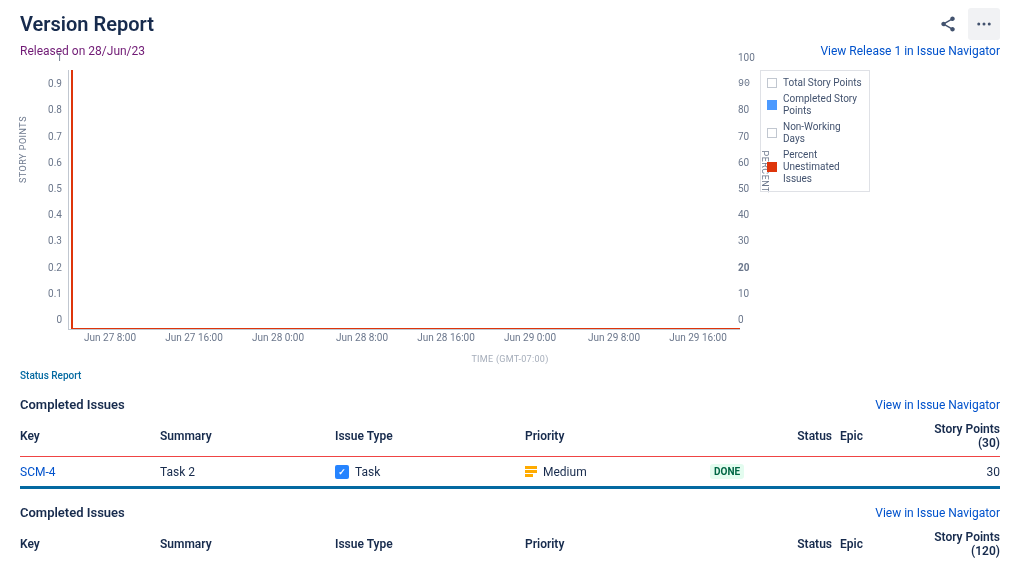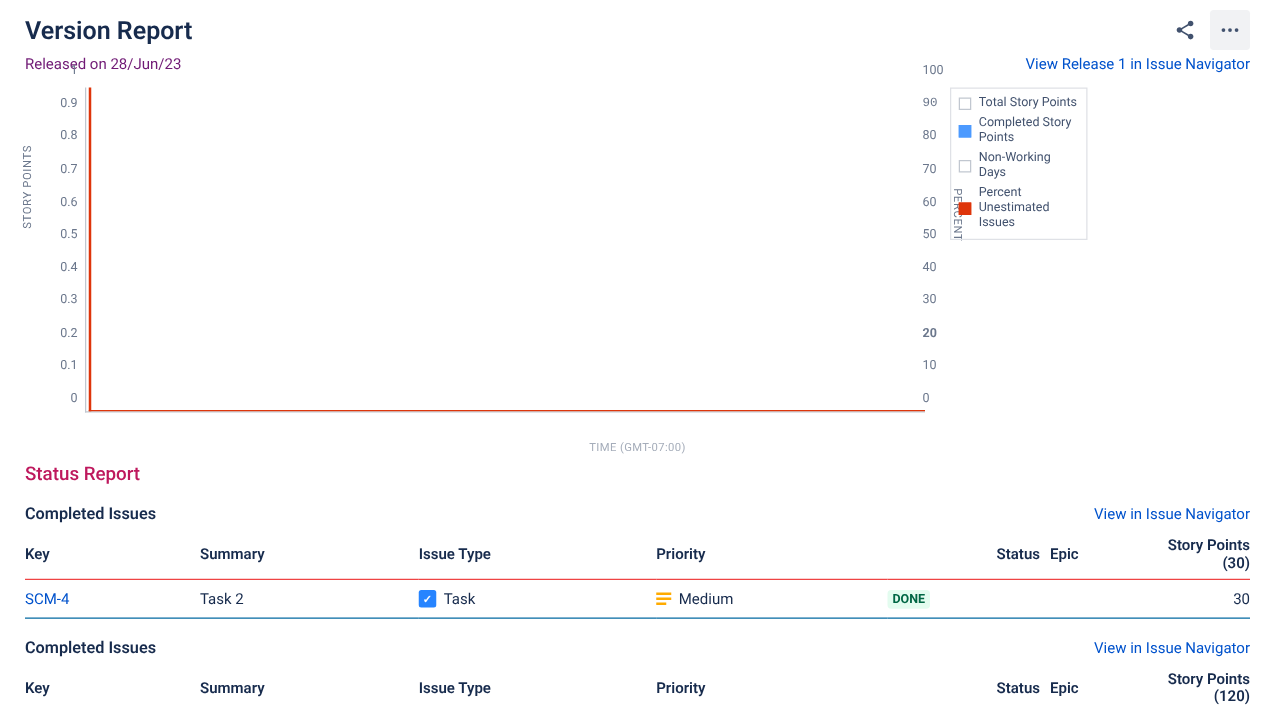--- a/index.html
+++ b/index.html
@@ -169,23 +169,23 @@
   .swatch {
     width: 10px; height: 10px; flex-shrink: 0;
     border: 1px solid #c1c7d0;
     background: #fff;
   }
   .swatch.blue { background: #4c9aff; border-color: #4c9aff;}
   .swatch.red  { background: #de350b; border-color: #de350b;}
 
   
   .section-title {
-    font-size: 15px;
+    font-size: 10px;
     font-weight: 500;
-    color: #be185d;
+    color: #0369a1;
     margin: 10px 0 14px 0;
   }
   .subsection-row {
     display: flex;
     justify-content: space-between;
     align-items: baseline;
     margin-top: 16px;
     margin-bottom: 4px;
   }
   .subsection-title {
@@ -202,21 +202,21 @@
   }
   thead th {
     text-align: left;
     font-weight: 600;
     color: #172b4d;
     border-bottom: 1px solid #ef4444;
     padding: 6px 8px 6px 0;
   }
   thead th:last-child { text-align: right; padding-right: 0;}
   tbody td {
-    border-bottom: 1px solid #0369a1;
+    border-bottom: 3px solid #0369a1;
     padding: 7px 8px 7px 0;
     color: #172b4d;
     vertical-align: middle;
   }
   tbody td:last-child { text-align: right; padding-right: 0;}
   .issue-key { color: #0052cc; cursor: pointer; }
   .cell-icon-text { display: flex; align-items: center; gap: 6px; }
   .type-icon {
     width: 14px; height: 14px; border-radius: 2px;
     display: inline-flex; align-items: center; justify-content: center;
@@ -303,20 +303,30 @@
       <span class="y2-tick" style="bottom: 60%;">60</span>
       <span class="y2-tick" style="bottom: 70%;">70</span>
       <span class="y2-tick" style="bottom: 80%;">80</span>
       <span class="y2-tick" style="bottom: 90%; font-family: Liberation Mono, monospace;">90</span>
       <span class="y2-tick" style="bottom: 100%;">100</span>
     </div>
   <div class="plot-area">
     <div class="red-line"></div>
     <div class="red-baseline"></div>
   </div>
+  <div class="x-ticks" id="xticks">
+      <span class="x-tick" style="left: 6.25%;">Jun 27 8:00</span>
+      <span class="x-tick" style="left: 18.75%;">Jun 27 16:00</span>
+      <span class="x-tick" style="left: 31.25%;">Jun 28 0:00</span>
+      <span class="x-tick" style="left: 43.75%;">Jun 28 8:00</span>
+      <span class="x-tick" style="left: 56.25%;">Jun 28 16:00</span>
+      <span class="x-tick" style="left: 68.75%;">Jun 29 0:00</span>
+      <span class="x-tick" style="left: 81.25%;">Jun 29 8:00</span>
+      <span class="x-tick" style="left: 93.75%;">Jun 29 16:00</span>
+    </div>
   <span class="x-axis-label">TIME (GMT-07:00)</span>
   <div class="legend" id="legend">
       <div class="legend-item">
         <span class="swatch"></span>
         <span>Total Story Points</span>
       </div>
       <div class="legend-item">
         <span class="swatch blue"></span>
         <span>Completed Story Points</span>
       </div>

